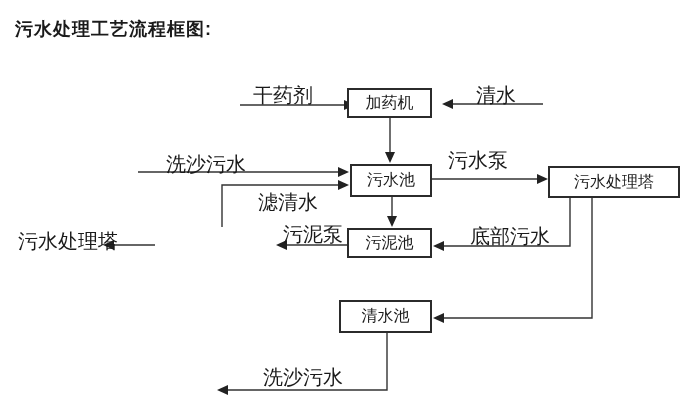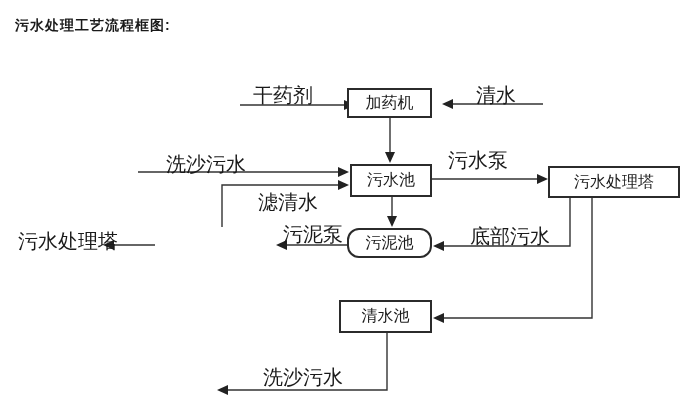--- a/index.html
+++ b/index.html
@@ -20,21 +20,21 @@
     position: absolute;
     left: 0;
     top: 0;
     width: 700px;
     height: 420px;
   }
   .title {
     position: absolute;
     left: 15px;
     top: 17px;
-    font-size: 14px;
+    font-size: 18px;
     font-weight: bold;
     letter-spacing: 1px;
     white-space: nowrap;
   }
   .node {
     position: absolute;
     box-sizing: border-box;
     border: 2px solid #2b2b2b;
     background: #ffffff;
     display: flex;
@@ -127,21 +127,21 @@
   </svg>
 
   <div class="title">污水处理工艺流程框图:</div>
 
   <div class="node" style="left:347px; top:88px;  width:85px;  height:30px;">加药机</div>
 
   <div class="node" style="left:350px; top:164px; width:82px;  height:33px;">污水池</div>
 
   <div class="node" style="left:548px; top:166px; width:132px; height:32px;">污水处理塔</div>
 
-  <div class="node" style="left:347px; top:228px; width:85px;  height:30px;border-radius:12px;">污泥池</div>
+  <div class="node" style="left:347px; top:228px; width:85px;  height:30px;">污泥池</div>
 
 
   <div class="node" style="left:339px; top:300px; width:93px;  height:33px;">清水池</div>
 
   <div class="flabel" style="left:253px; top:82px;">干药剂</div>
 
   <div class="flabel" style="left:476px; top:82px;">清水</div>
 
   <div class="flabel" style="left:166px; top:151px;">洗沙污水</div>
 

